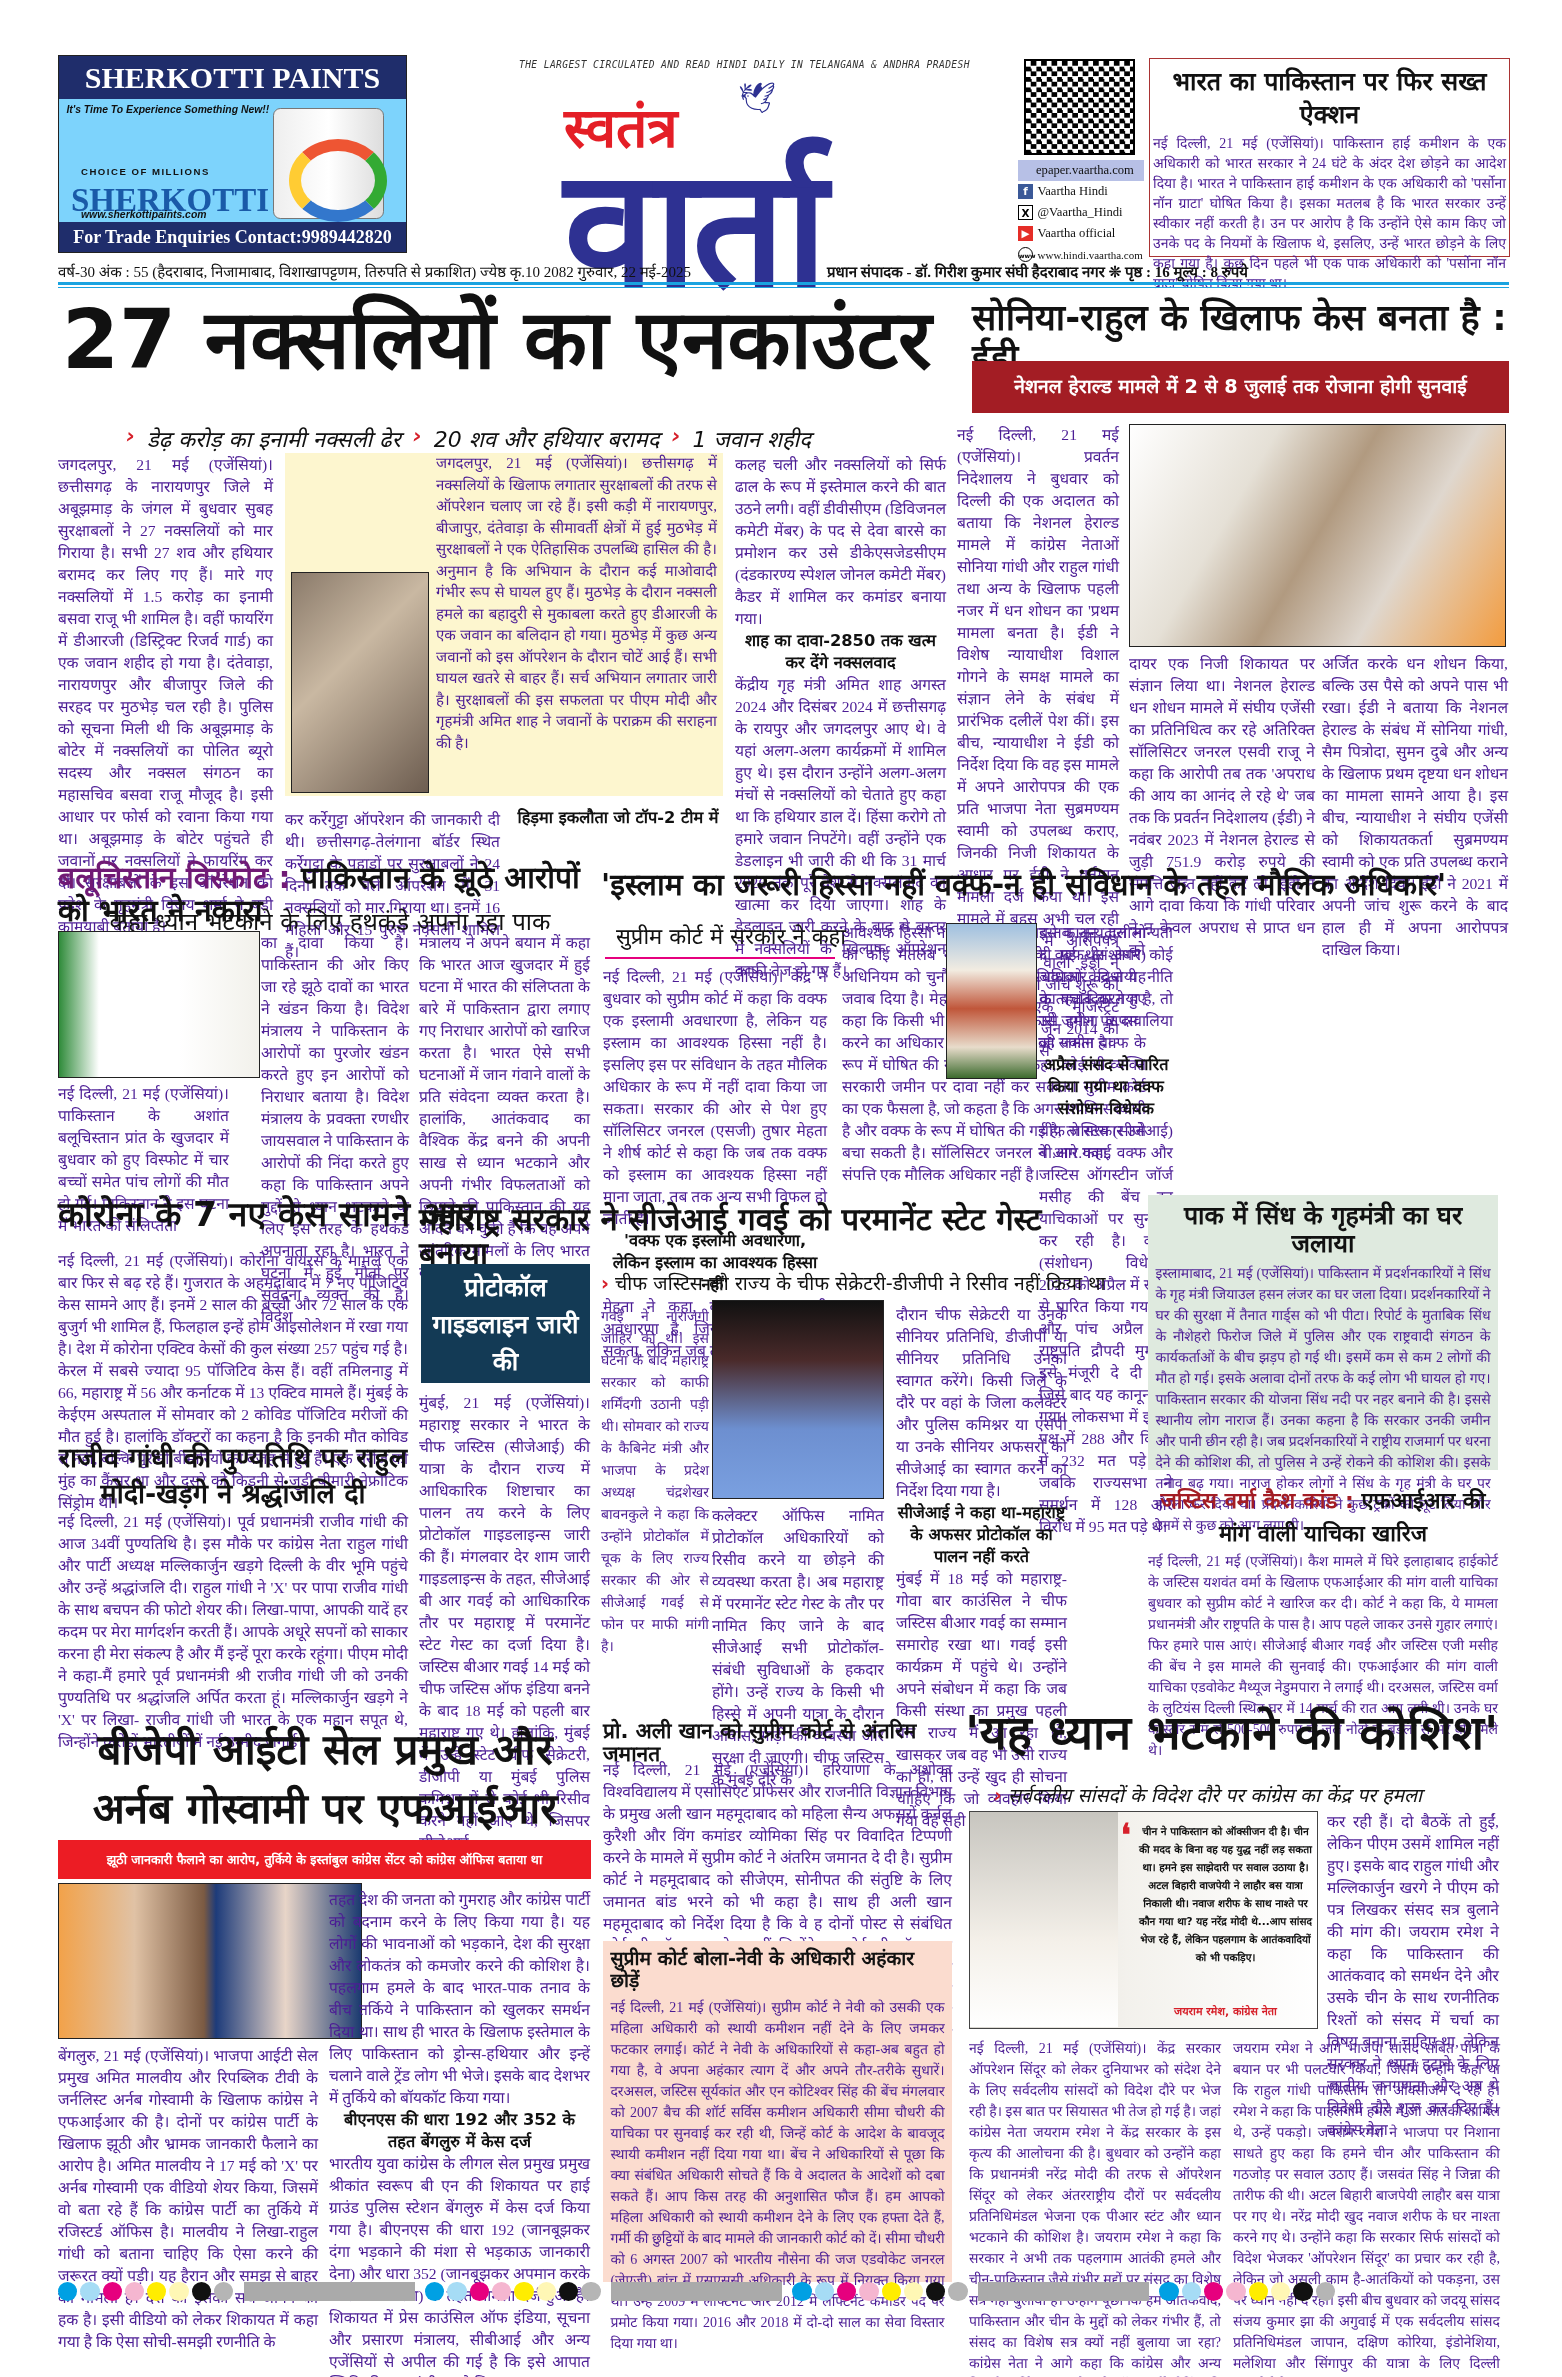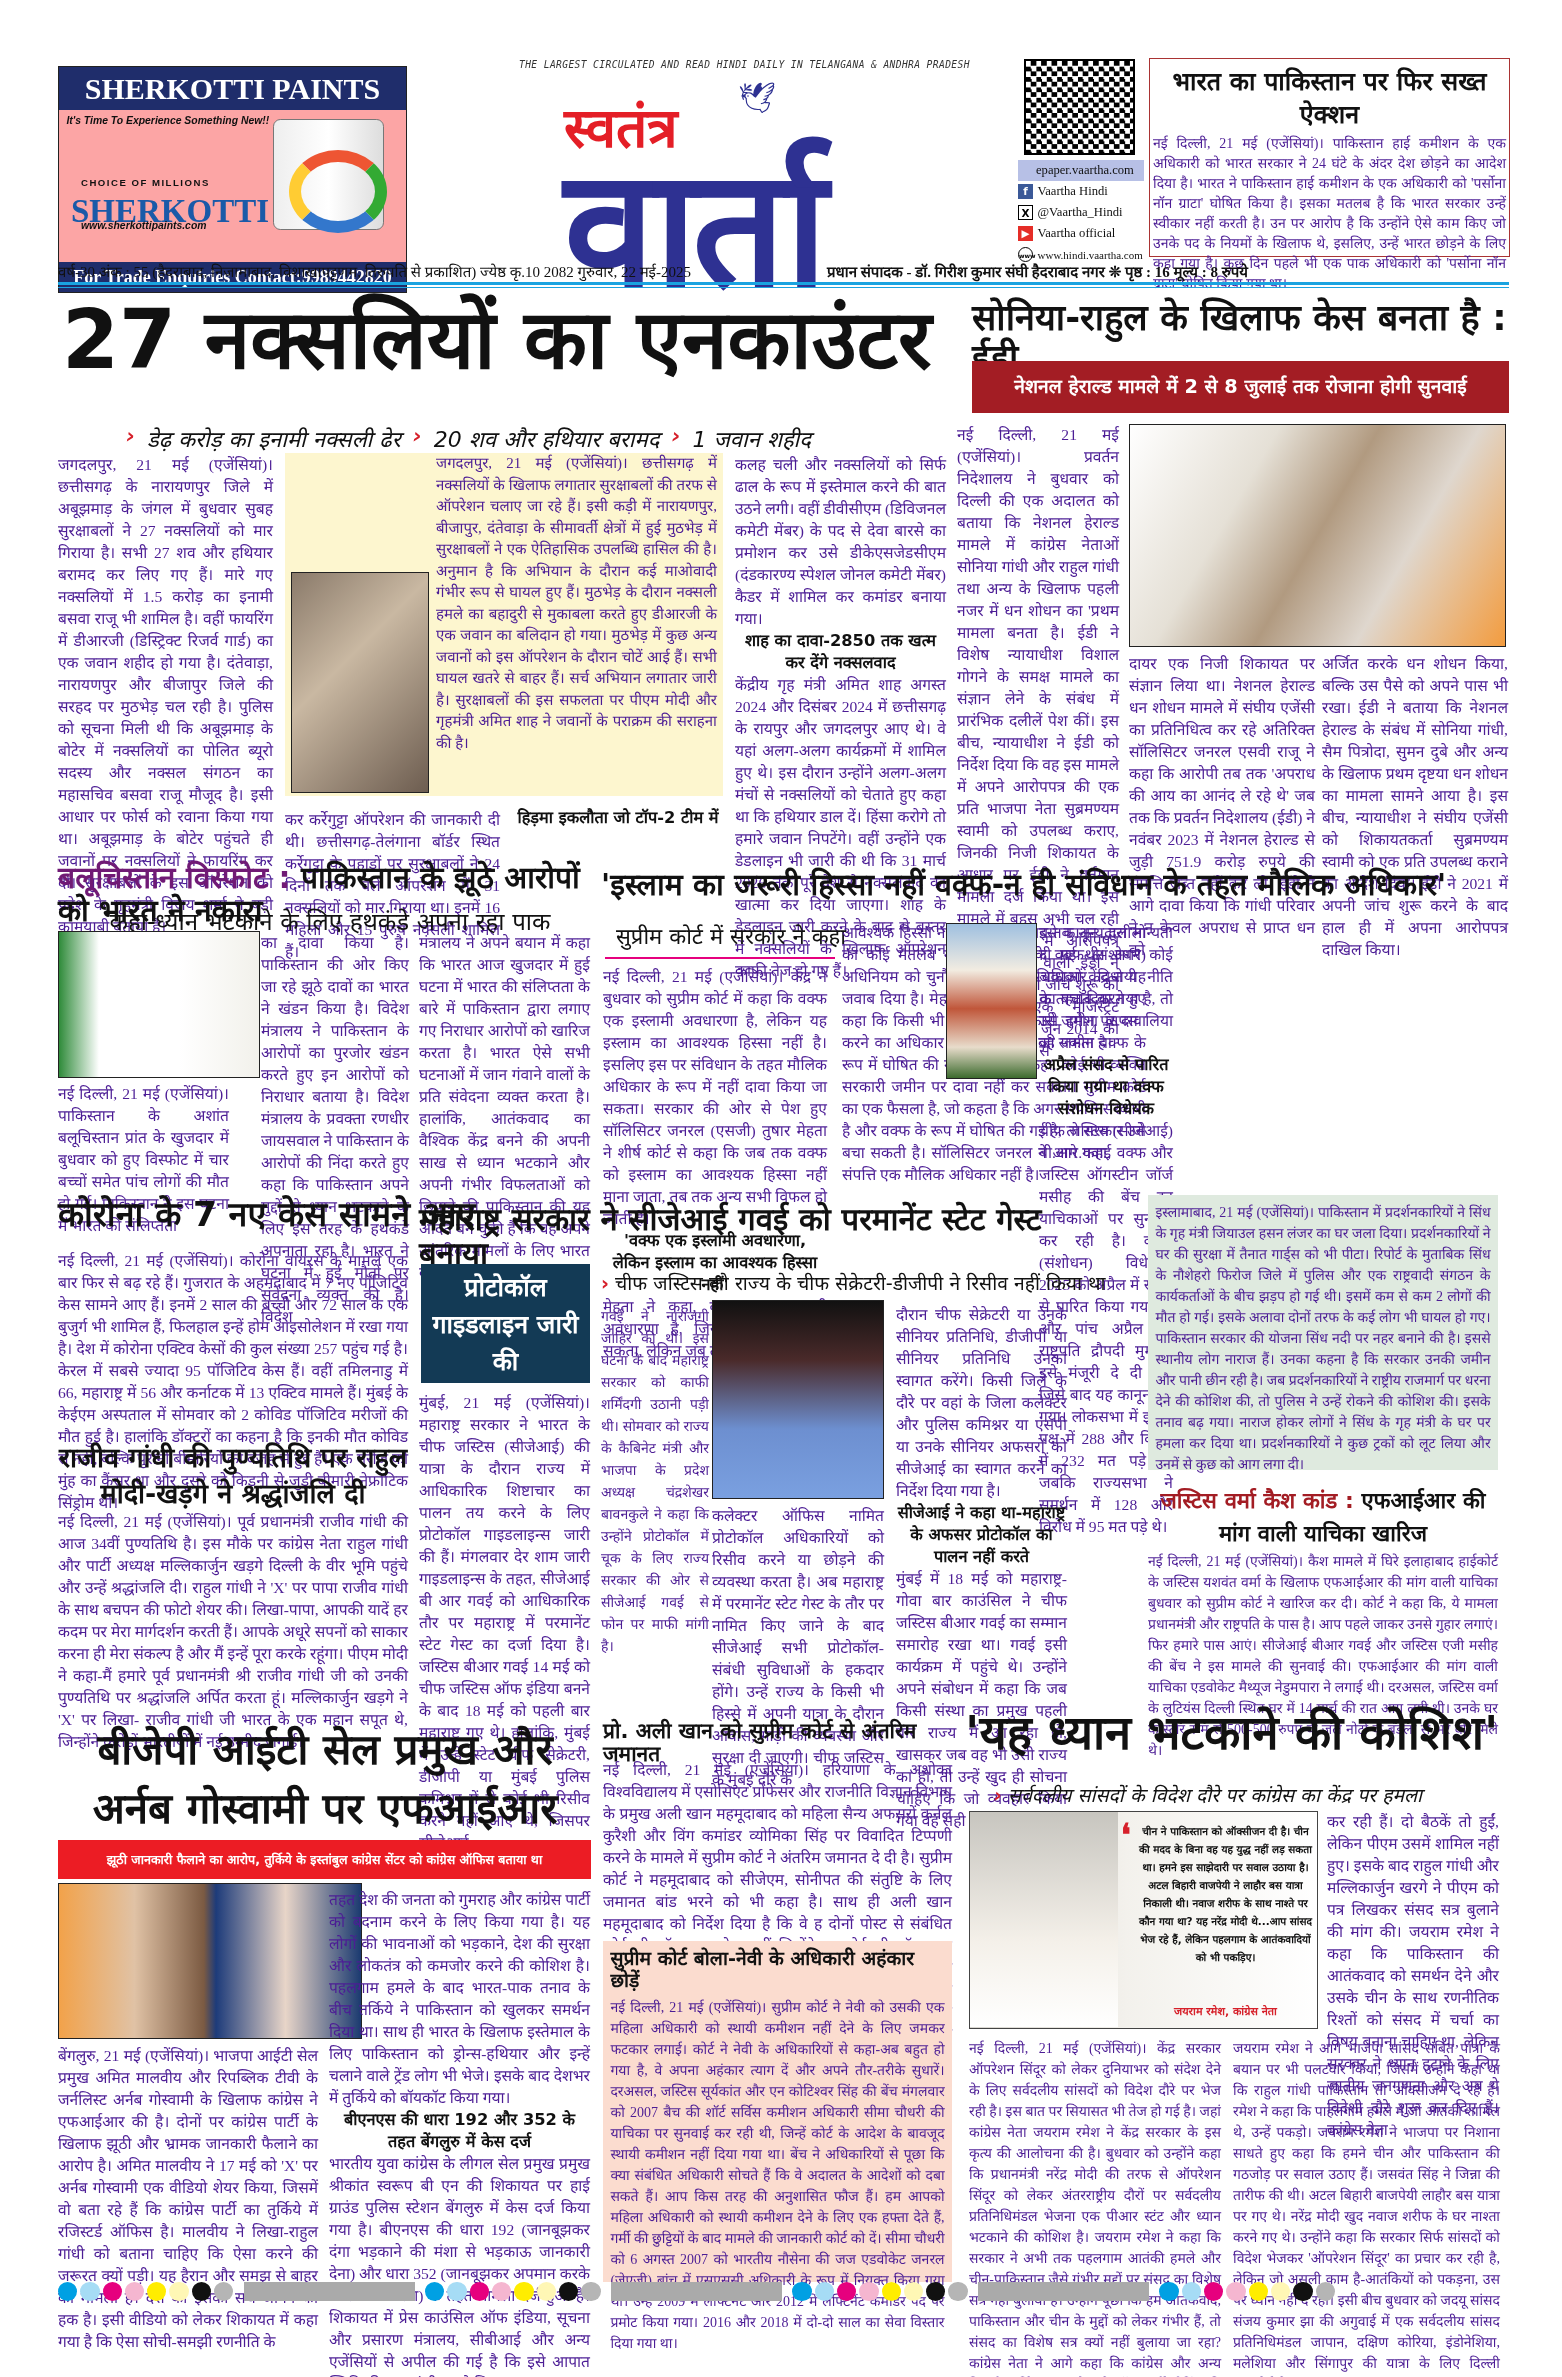--- a/index.html
+++ b/index.html
@@ -4,21 +4,21 @@
 <style>
 *{box-sizing:border-box;margin:0;padding:0}
 body{width:1563px;height:2377px;background:#fff;font-family:"DejaVu Serif",serif;color:#111;position:relative;overflow:hidden}
 .abs{position:absolute}
 .body-text{font-family:Liberation Serif, serif;font-size:15.6px;line-height:22px;text-align:justify;color:#4c1d95}
 .hl{font-family:"DejaVu Sans",sans-serif;font-weight:bold;color:#111;line-height:1.1}
 .sub{font-family:"DejaVu Sans",sans-serif;font-weight:bold;font-size:16.3px;text-align:center;line-height:22px}
 .photo{background:linear-gradient(135deg,#8a7a6a,#c9b8a2 40%,#6d5d50);border:1.5px solid #222}
 .arrow{color:#d6202a;font-weight:bold}
 
-#ad{left:58px;left:58px;top:66px;width:349px;height:227px;background:#fca5a5;border:1.5px solid #222}
+#ad{left:58px;left:58px;top:55px;width:349px;height:198px;background:#7dd3fc;border:1.5px solid #222}
 #ad .top{background:#1f2d6b;color:#fff;font-family:"Liberation Serif",serif;font-weight:bold;font-size:30px;text-align:center;height:43px;line-height:43px}
 #ad .bot{position:absolute;bottom:0;left:0;right:0;background:#1f2d6b;color:#fff;font-family:"Liberation Serif",serif;font-weight:bold;font-size:18px;text-align:center;height:30px;line-height:30px}
 #ad .tag{font-style:italic;font-weight:bold;font-size:10.4px;padding:4.5px 7.4px;font-family:"Liberation Sans",sans-serif}
 #ad .brand{position:absolute;left:12px;top:126px;color:#1a5aa8;font-family:"Liberation Serif",serif;font-weight:bold;font-size:33px}
 #ad .choice{position:absolute;left:22px;top:110px;font-size:9.6px;font-family:"Liberation Sans",sans-serif;font-weight:bold;letter-spacing:1.5px}
 #ad .web{position:absolute;left:22px;top:153px;font-size:10.4px;font-style:italic;font-weight:bold;font-family:"Liberation Sans",sans-serif}
 #ad .bucket{position:absolute;right:22px;top:52px;width:111px;height:111px;border-radius:7.4px;background:linear-gradient(90deg,#eee,#fff,#ddd);border:1.5px solid #777}
 #ad .bucket::after{content:"";position:absolute;left:15px;top:30px;width:74px;height:59px;border-radius:50%;border:12px solid;border-color:#e53 #3a3 #37c #fc3}
 .tagline{left:519px;top:59px;width:519px;font-family:"DejaVu Sans Mono",monospace;font-style:italic;font-size:9.6px;color:#333;letter-spacing:0.4px}
 .logo-red{left:564px;top:88px;font-family:"DejaVu Sans",sans-serif;font-weight:bold;font-size:55px;color:#e41e26}
@@ -164,20 +164,21 @@
 </div>
 <div class="abs photo" style="left:712px;top:1300px;width:172px;height:199px;background:linear-gradient(180deg,#111 0,#4a2a2a 30%,#6d8fd0 65%,#7aa0e0 100%)"></div>
 <div class="abs body-text" style="left:712px;top:1505px;width:172px">कलेक्टर ऑफिस नामित प्रोटोकॉल अधिकारियों को रिसीव करने या छोड़ने की व्यवस्था करता है। अब महाराष्ट्र में परमानेंट स्टेट गेस्ट के तौर पर नामित किए जाने के बाद सीजेआई सभी प्रोटोकॉल-संबंधी सुविधाओं के हकदार होंगे। उन्हें राज्य के किसी भी हिस्से में अपनी यात्रा के दौरान आवास, गाड़ी की व्यवस्था और सुरक्षा दी जाएगी। चीफ जस्टिस के मुंबई दौरे के</div>
 <div class="abs" style="left:896px;top:1304px;width:171px">
   <p class="body-text">दौरान चीफ सेक्रेटरी या उनके सीनियर प्रतिनिधि, डीजीपी या सीनियर प्रतिनिधि उनका स्वागत करेंगे। किसी जिले के दौरे पर वहां के जिला कलेक्टर और पुलिस कमिश्नर या एसपी या उनके सीनियर अफसरों को सीजेआई का स्वागत करने का निर्देश दिया गया है।</p>
   <div class="sub">सीजेआई ने कहा था-महाराष्ट्र के अफसर प्रोटोकॉल का पालन नहीं करते</div>
   <p class="body-text">मुंबई में 18 मई को महाराष्ट्र-गोवा बार काउंसिल ने चीफ जस्टिस बीआर गवई का सम्मान समारोह रखा था। गवई इसी कार्यक्रम में पहुंचे थे। उन्होंने अपने संबोधन में कहा कि जब किसी संस्था का प्रमुख पहली बार राज्य में आ रहा हो, खासकर जब वह भी उसी राज्य का हो, तो उन्हें खुद ही सोचना चाहिए कि जो व्यवहार किया गया वह सही था या नहीं।</p>
 </div>
 
 <div class="abs" style="left:1148px;top:1195px;width:350px;height:275px;background:#dfeadf;padding:7.4px">
+  <div class="hl" style="font-size:25px;text-align:center;margin-bottom:6px">पाक में सिंध के गृहमंत्री का घर जलाया</div>
   <p class="body-text" style="font-size:14px;line-height:21px">इस्लामाबाद, 21 मई (एजेंसियां)। पाकिस्तान में प्रदर्शनकारियों ने सिंध के गृह मंत्री जियाउल हसन लंजर का घर जला दिया। प्रदर्शनकारियों ने घर की सुरक्षा में तैनात गार्ड्स को भी पीटा। रिपोर्ट के मुताबिक सिंध के नौशेहरो फिरोज जिले में पुलिस और एक राष्ट्रवादी संगठन के कार्यकर्ताओं के बीच झड़प हो गई थी। इसमें कम से कम 2 लोगों की मौत हो गई। इसके अलावा दोनों तरफ के कई लोग भी घायल हो गए। पाकिस्तान सरकार की योजना सिंध नदी पर नहर बनाने की है। इससे स्थानीय लोग नाराज हैं। उनका कहना है कि सरकार उनकी जमीन और पानी छीन रही है। जब प्रदर्शनकारियों ने राष्ट्रीय राजमार्ग पर धरना देने की कोशिश की, तो पुलिस ने उन्हें रोकने की कोशिश की। इसके तनाव बढ़ गया। नाराज होकर लोगों ने सिंध के गृह मंत्री के घर पर हमला कर दिया था। प्रदर्शनकारियों ने कुछ ट्रकों को लूट लिया और उनमें से कुछ को आग लगा दी।</p>
 </div>
 
 <div class="abs hl" style="left:1148px;top:1484px;width:350px;font-size:22px;text-align:center;line-height:33px">
   <span style="color:#a31d24">जस्टिस वर्मा कैश कांड :</span>
   <span>एफआईआर की मांग वाली याचिका खारिज</span>
 </div>
 <div class="abs body-text" style="left:1148px;top:1551px;width:350px;font-size:14px;line-height:21px">नई दिल्ली, 21 मई (एजेंसियां)। कैश मामले में घिरे इलाहाबाद हाईकोर्ट के जस्टिस यशवंत वर्मा के खिलाफ एफआईआर की मांग वाली याचिका बुधवार को सुप्रीम कोर्ट ने खारिज कर दी। कोर्ट ने कहा कि, ये मामला प्रधानमंत्री और राष्ट्रपति के पास है। आप पहले जाकर उनसे गुहार लगाएं। फिर हमारे पास आएं। सीजेआई बीआर गवई और जस्टिस एजी मसीह की बेंच ने इस मामले की सुनवाई की। एफआईआर की मांग वाली याचिका एडवोकेट मैथ्यूज नेडुमपारा ने लगाई थी। दरअसल, जस्टिस वर्मा के लुटियंस दिल्ली स्थित घर में 14 मार्च की रात आग लगी थी। उनके घर के स्टोर रूम से 500-500 रुपए के जले नोटों के बंडलों से भरे बोरे मिले थे।</div>
 
 <div class="abs hl" style="left:58px;top:1720px;width:534px;font-size:42px;text-align:center;line-height:59px">बीजेपी आईटी सेल प्रमुख और अर्नब गोस्वामी पर एफआईआर</div>

